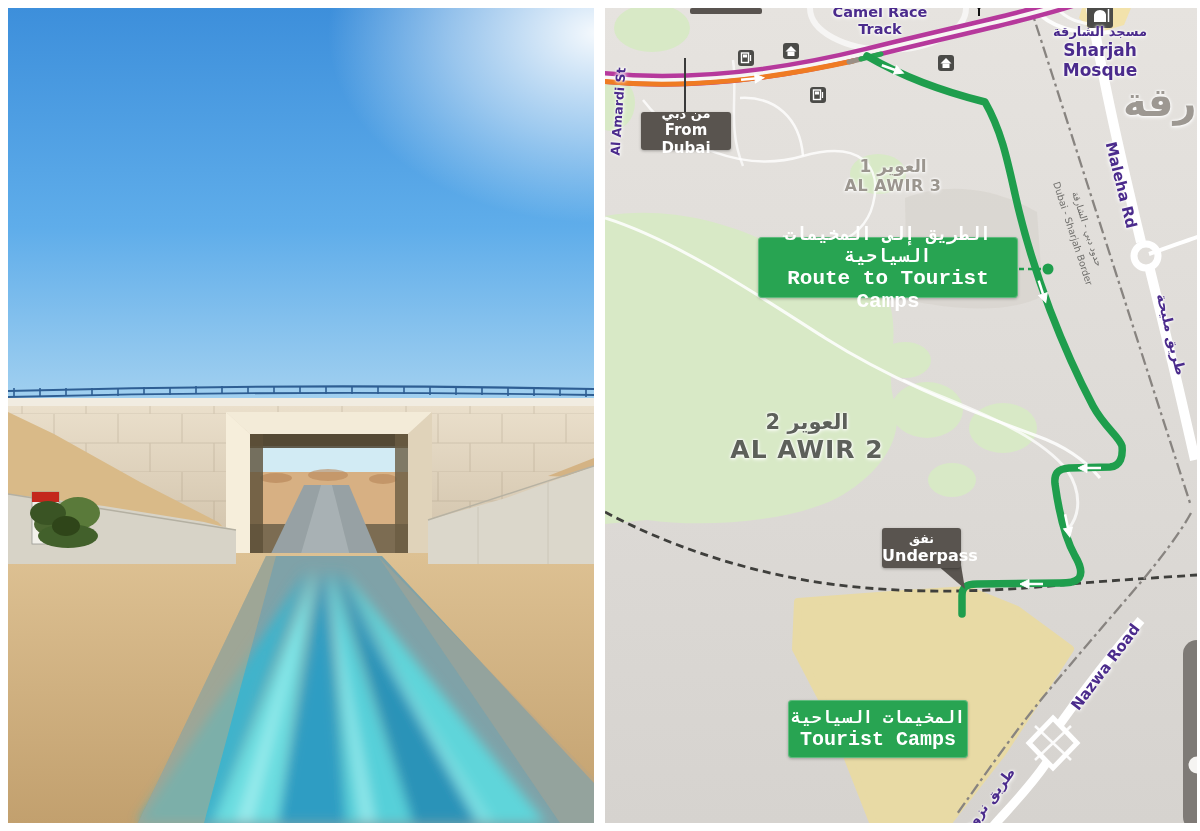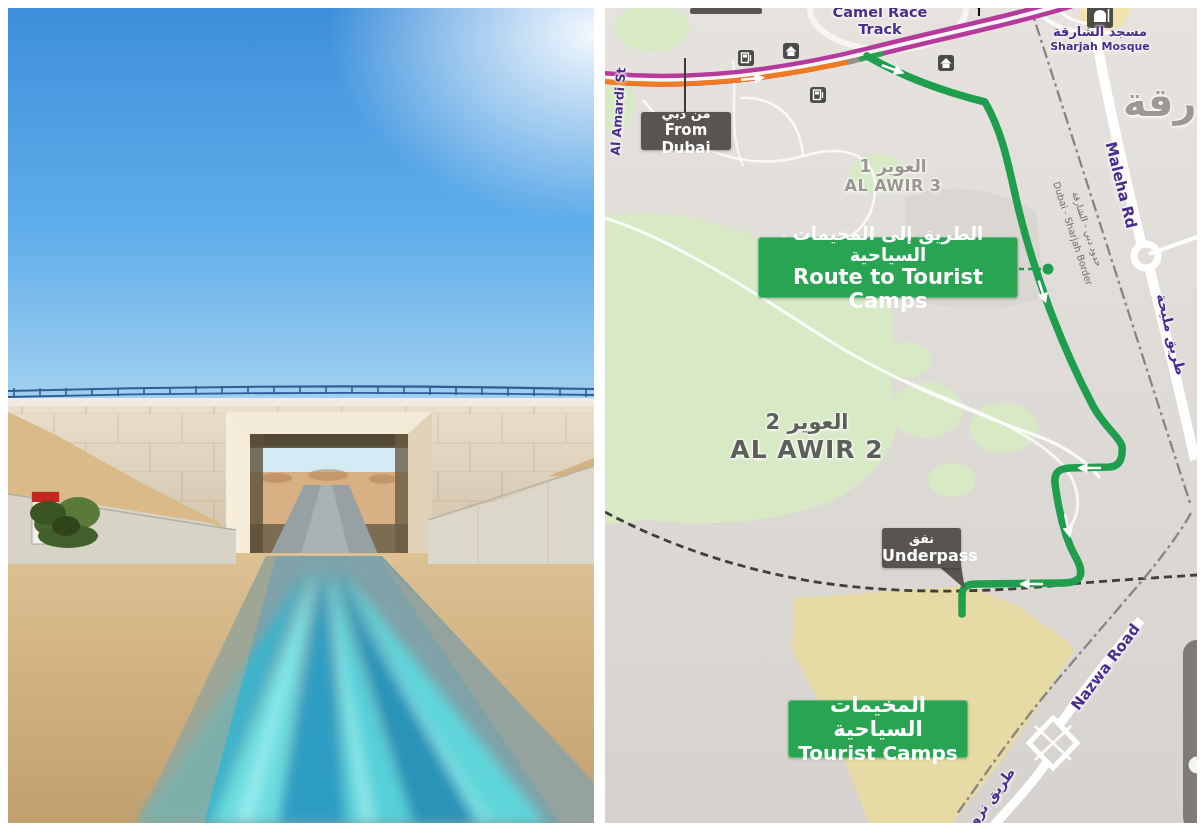--- a/index.html
+++ b/index.html
@@ -9,21 +9,21 @@
   #photo-panel{left:8px;width:586px;}
   #map-panel{left:605px;width:592px;background:#e3e0dc;}
   .panel svg{position:absolute;left:0;top:0;}
   .lbl{position:absolute;line-height:1.2;white-space:nowrap;}
   .halo{text-shadow:0 0 2px #fff,0 0 3px #fff,0 1px 4px #fff;}
   .purple{color:#4b2b8c;font-weight:bold;}
   .graytxt{color:#9b968f;font-weight:bold;}
   .center{text-align:center;white-space:normal;}
   .box{position:absolute;text-align:center;color:#fff;border-radius:4px;
        display:flex;flex-direction:column;justify-content:center;}
-  .green-box{background:#28a452;box-shadow:inset 0 0 0 1px rgba(255,255,255,.25),0 1px 3px rgba(0,0,0,.25);}
+  .green-box{background:#28a452;box-shadow:inset 0 0 0 1px rgba(255,255,255,.25),0 1px 3px rgba(0,0,0,.25);font-family:Liberation Mono, monospace;}
   .dark-box{background:#59544f;border-radius:3px;box-shadow:0 1px 3px rgba(0,0,0,.3);}
   .ar{direction:rtl;}
   .rot{transform-origin:center center;}
 </style>
 </head>
 <body>
 
 <div id="stage">
 
   <div id="photo-panel" class="panel">
@@ -291,21 +291,21 @@
       <g>
         <rect x="578" y="632" width="30" height="191" rx="14" fill="#7e7a76"></rect>
         <circle cx="592" cy="757" r="8.5" fill="#f5f4f2"></circle>
       </g>
     </svg>
 
     <div class="lbl purple halo center" style="left:220px;top:-4px;width:110px;font-size:14.5px;">Camel Race Track</div>
 
     <div class="lbl purple halo center" style="left:420px;top:16px;width:150px;font-size:13px;">
       <div class="ar">مسجد الشارقة</div>
-      <div style="font-size:11px;">Sharjah Mosque</div>
+      <div style="font-size:17px;">Sharjah Mosque</div>
     </div>
 
     <div class="lbl graytxt halo ar" style="left:518px;top:70px;font-size:40px;color:#9d9892;">ارقة</div>
 
     <div class="box dark-box" style="left:36px;top:104px;width:90px;height:38px;">
       <div class="ar" style="font-size:13px;font-weight:bold;">من دبي</div>
       <div style="font-size:15px;font-weight:bold;">From Dubai</div>
     </div>
 
     <div class="lbl purple halo center rot" style="left:-42px;top:96px;width:110px;font-size:12.5px;transform:rotate(-86deg);">Al Amardi St</div>
@@ -332,20 +332,20 @@
 
     <div class="lbl purple halo center rot" style="left:460px;top:168px;width:112px;font-size:15px;transform:rotate(76deg);">Maleha Rd</div>
     <div class="lbl purple halo center rot ar" style="left:510px;top:318px;width:112px;font-size:14px;transform:rotate(76deg);">طريق مليحة</div>
 
     <div class="box dark-box" style="left:277px;top:520px;width:79px;height:40px;">
       <div class="ar" style="font-size:12.5px;font-weight:bold;">نفق</div>
       <div style="font-size:16px;font-weight:bold;">Underpass</div>
     </div>
 
     <div class="box green-box" style="left:183px;top:692px;width:180px;height:58px;">
-      <div class="ar" style="font-size:21px;font-weight:bold;">المخيمات السياحية</div>
+      <div class="ar" style="font-size:17px;font-weight:bold;">المخيمات السياحية</div>
       <div style="font-size:20px;font-weight:bold;">Tourist Camps</div>
     </div>
 
     <div class="lbl purple halo center rot" style="left:438px;top:650px;width:125px;font-size:15px;transform:rotate(-53deg);">Nazwa Road</div>
     <div class="lbl purple halo center rot ar" style="left:328px;top:785px;width:110px;font-size:14px;transform:rotate(-53deg);">طريق نزوى</div>
   </div>
 </div>
 
 </body></html>

